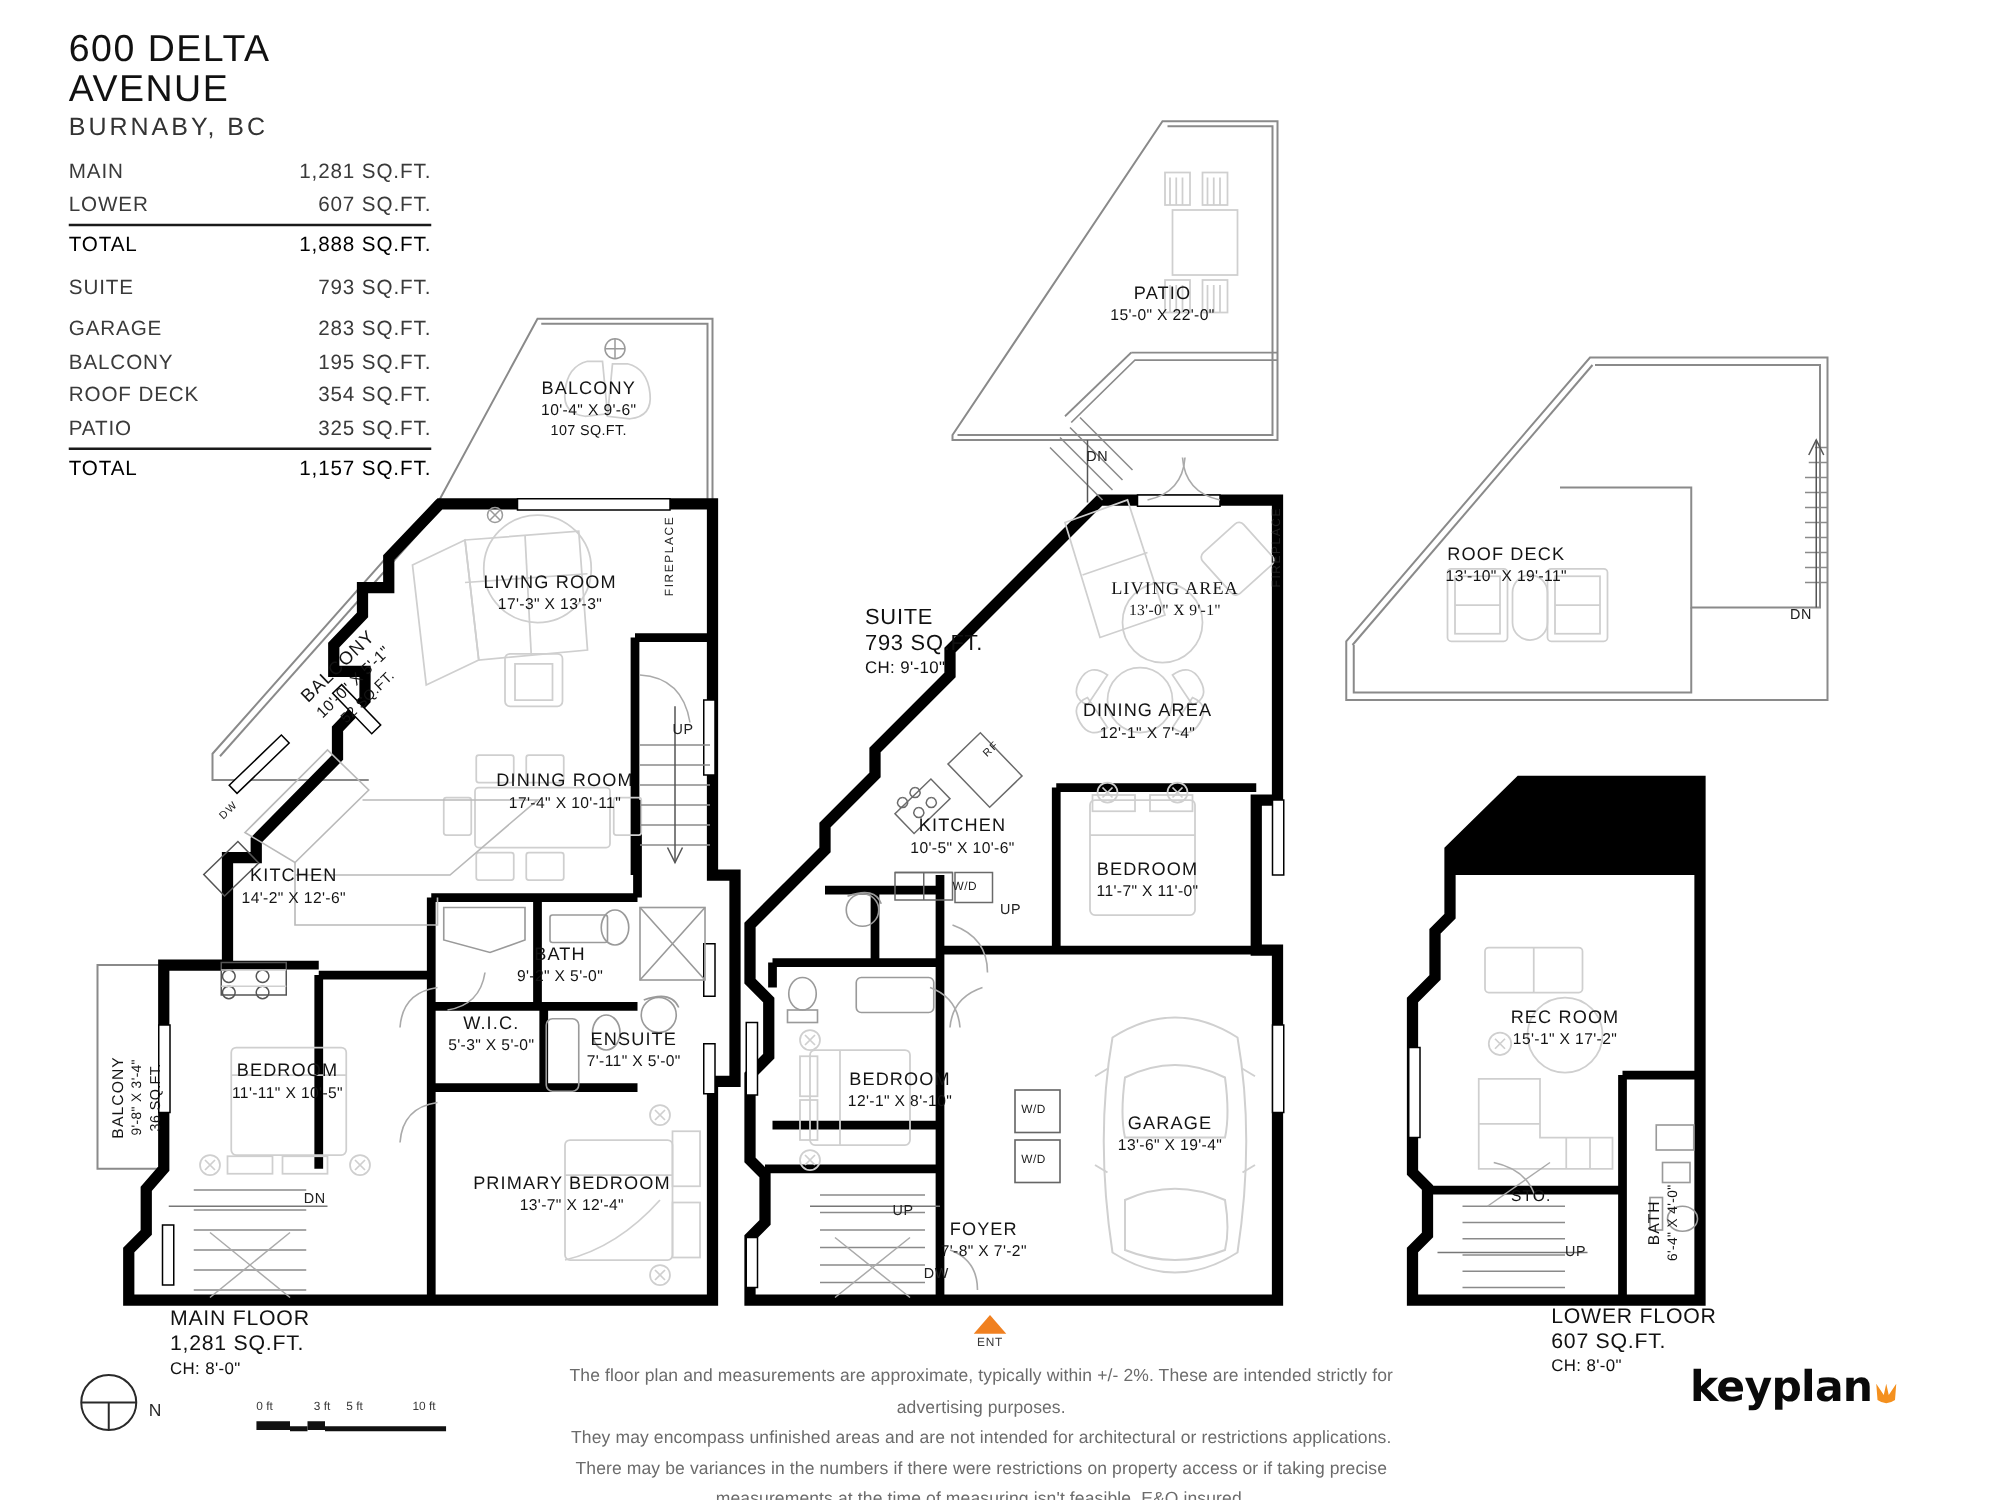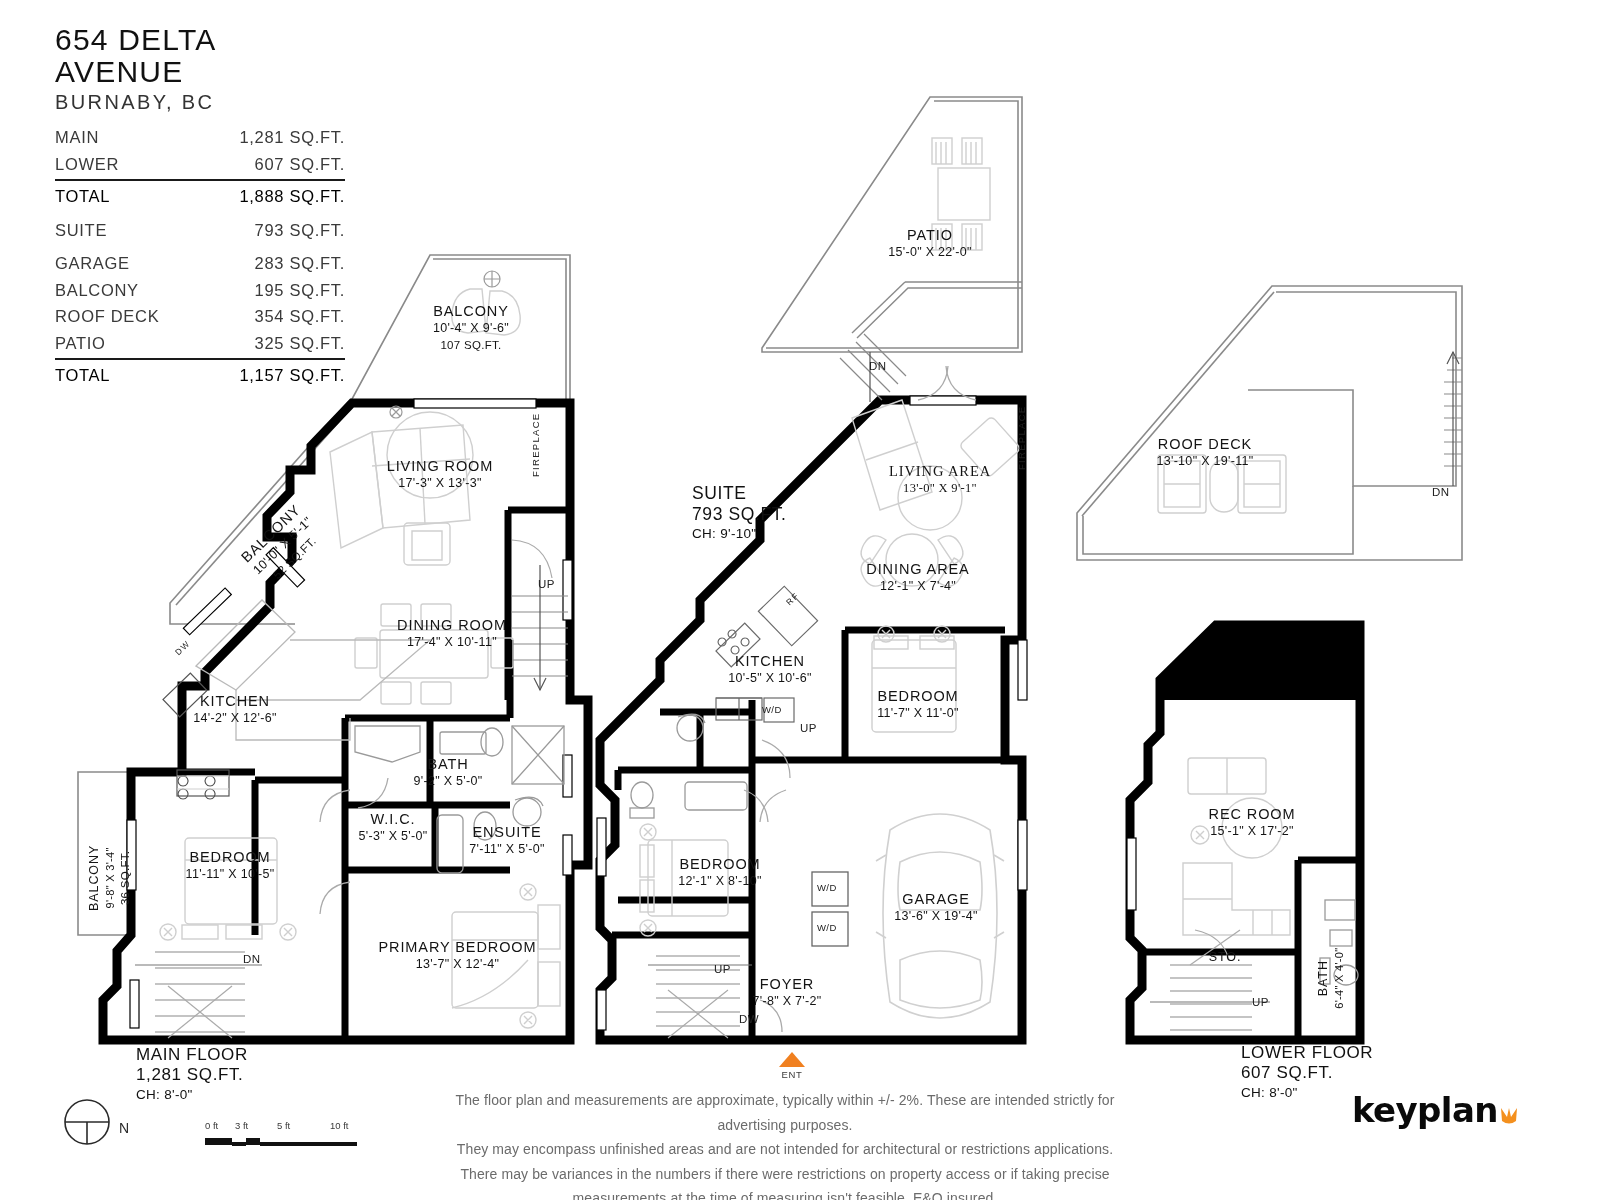--- a/index.html
+++ b/index.html
@@ -77,21 +77,21 @@
   #compass{position:absolute;left:63px;top:1098px;width:48px;height:48px;}
   #compass .n-letter{position:absolute;left:56px;top:22px;font-size:14px;color:#2a2a2a;}
 </style>
 </head>
 <body>
 
 <div class="plan-root">
 
 
   <div id="title-block">
-    <div id="street-address">654 DELTA AVENUE</div>
+    <div id="street-address">600 DELTA AVENUE</div>
     <div id="city-line">BURNABY, BC</div>
 
     <div class="legend">
       <div class="row">
         <span class="lbl">MAIN</span>
         <span class="val">1,281 SQ.FT.</span>
       </div>
       <div class="row">
         <span class="lbl">LOWER</span>
         <span class="val">607 SQ.FT.</span>
@@ -655,21 +655,21 @@
       <circle cx="24" cy="24" r="22" fill="none" stroke="#2a2a2a" stroke-width="1.6"></circle>
       <path d="M2 24 L46 24" stroke="#2a2a2a" stroke-width="1.6"></path>
       <path d="M24 24 L24 46" stroke="#2a2a2a" stroke-width="1.6"></path>
     </svg>
     <div class="n-letter">N</div>
   </div>
 
   <div id="scale-bar">
     <div class="ticks">
       <span style="left:0px">0 ft</span>
-      <span style="left:30px">3 ft</span>
+      <span style="left:46px">3 ft</span>
       <span style="left:72px">5 ft</span>
       <span style="left:125px">10 ft</span>
     </div>
     <svg width="152" height="12" viewBox="0 0 152 12">
       <rect x="0" y="2" width="27" height="7" fill="#111"></rect>
       <rect x="27" y="6" width="14" height="4" fill="#111"></rect>
       <rect x="41" y="2" width="14" height="7" fill="#111"></rect>
       <rect x="55" y="6" width="12" height="4" fill="#111"></rect>
       <rect x="67" y="6" width="85" height="4" fill="#111"></rect>
     </svg>

